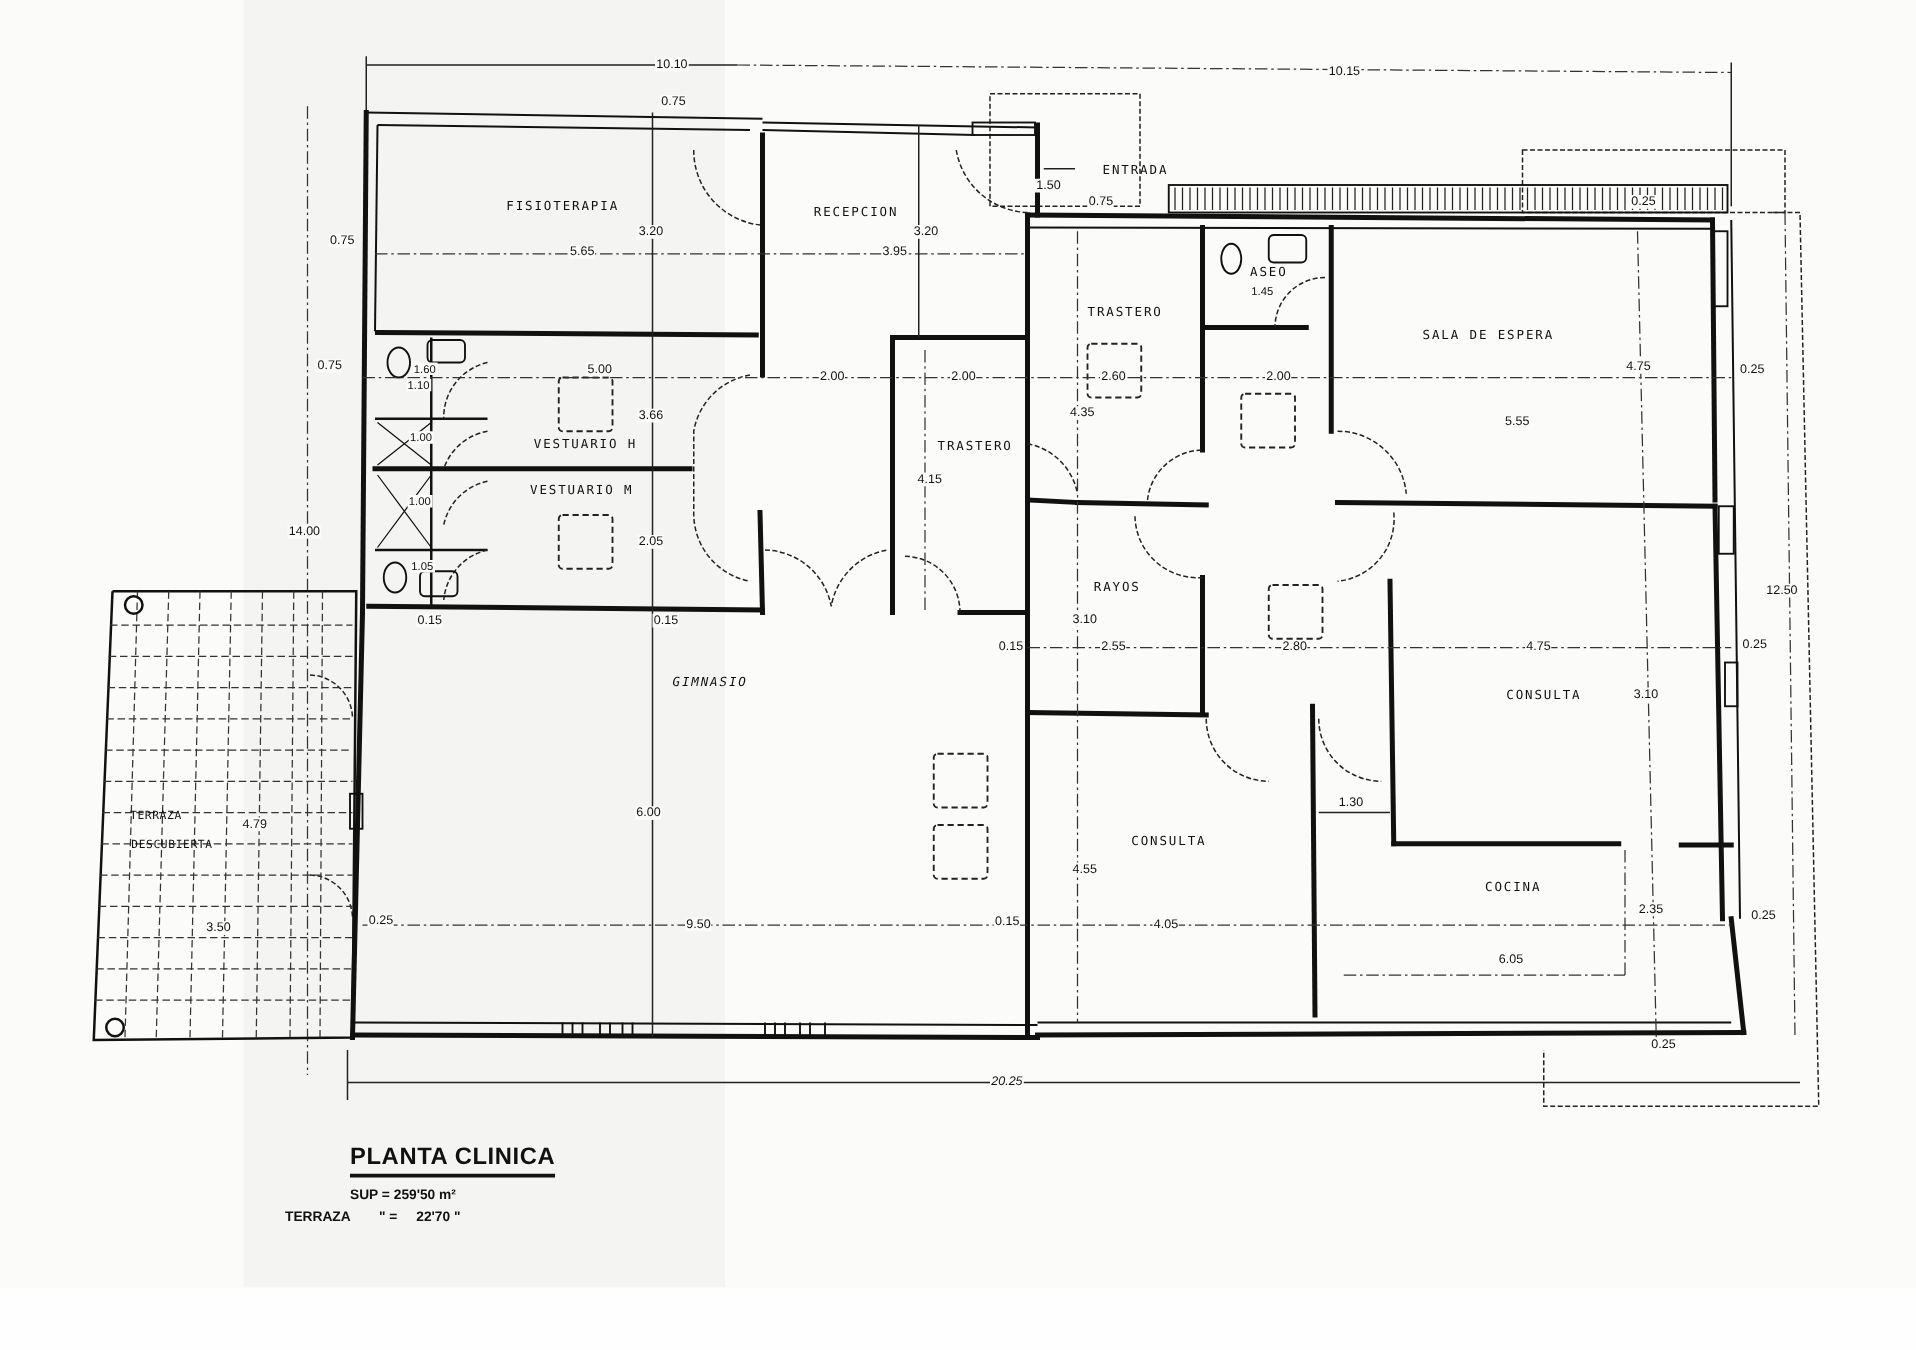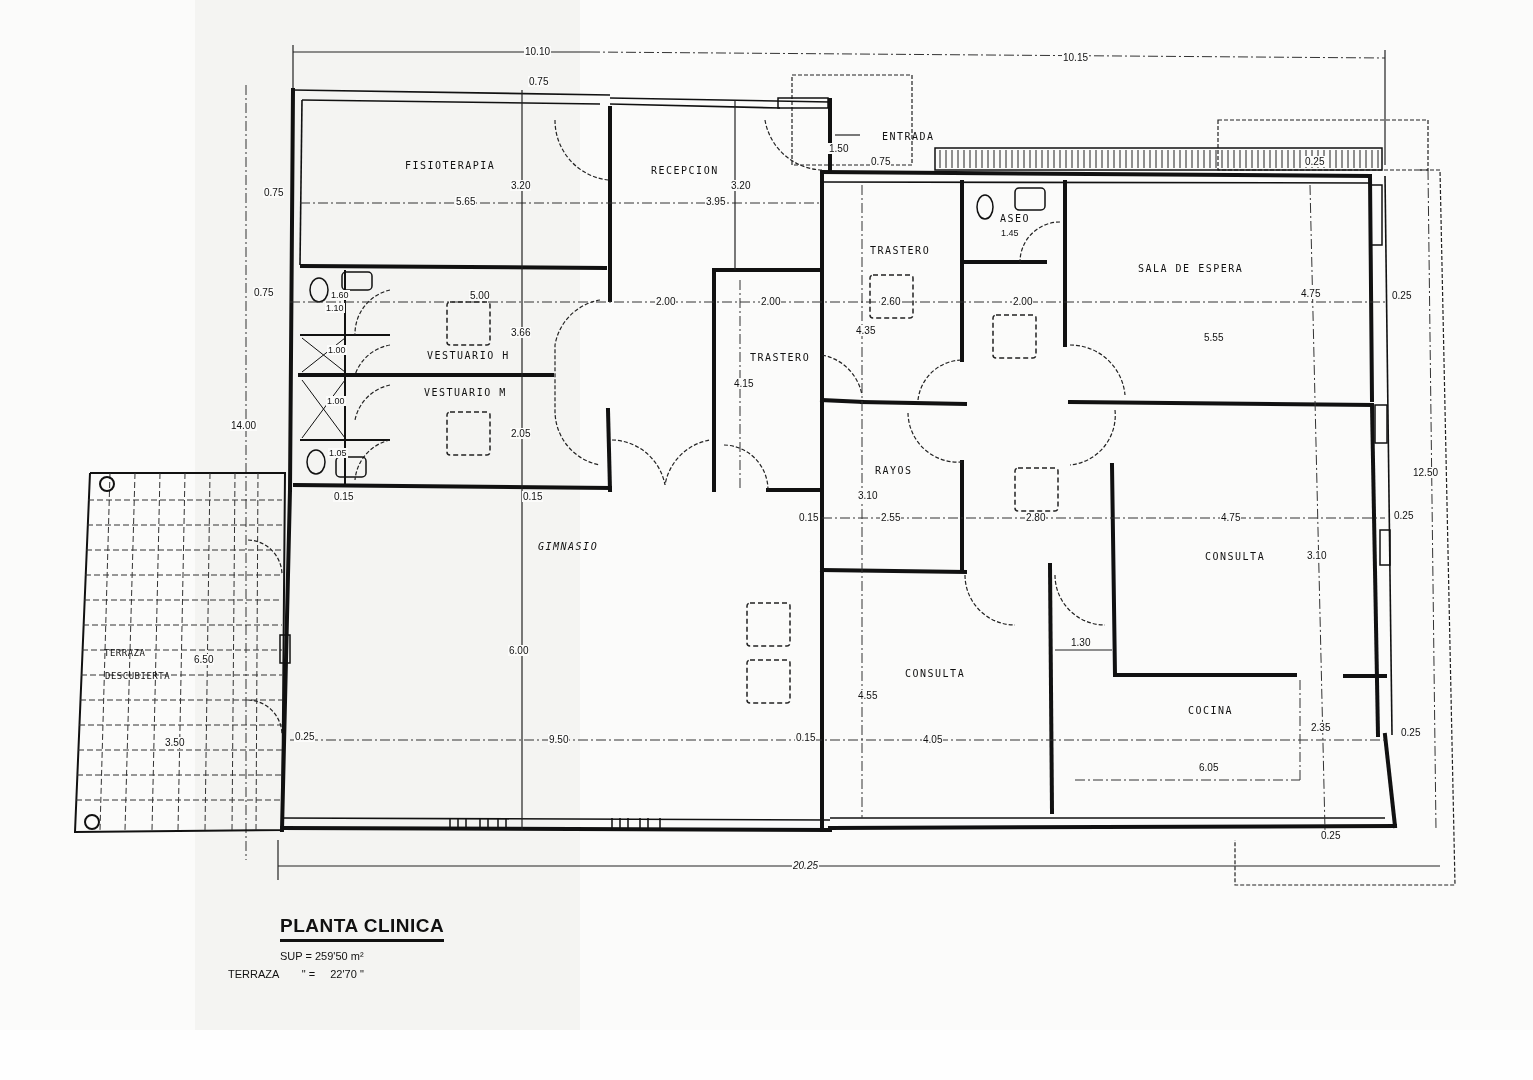--- a/index.html
+++ b/index.html
@@ -11,21 +11,21 @@
   .wall-thin { stroke: #111; stroke-width: 2; fill: none; }
   .wall-double { stroke: #111; stroke-width: 1.6; fill: none; }
   .dim { stroke: #333; stroke-width: 1; fill: none; stroke-dasharray: 10 3 2 3; }
   .dimsolid { stroke: #222; stroke-width: 1.2; fill: none; }
   .door { stroke: #222; stroke-width: 1.2; fill: none; stroke-dasharray: 4 2; }
   .furn { stroke: #222; stroke-width: 1.5; fill: none; stroke-dasharray: 5 3; }
   .grid { stroke: #333; stroke-width: 1; fill: none; stroke-dasharray: 6 3; }
   .label { position: absolute; font-family: "DejaVu Sans Mono", monospace; font-size: 10px; letter-spacing: 1.5px; color: #111; white-space: nowrap; text-transform: uppercase; }
   .dimtxt { position: absolute; font-family: "Liberation Sans", sans-serif; font-size: 10px; color: #111; white-space: nowrap; background: #fbfbfa; padding: 0 1px; }
   .title { position: absolute; font-family: "Liberation Sans", sans-serif; font-weight: bold; font-size: 19px; letter-spacing: 0.5px; color: #111; border-bottom: 3px solid #111; padding-bottom: 2px; }
-  .summary { position: absolute; font-family: "Liberation Sans", sans-serif; font-weight: normal; font-size: 11px; color: #111; white-space: nowrap; }
+  .summary { position: absolute; font-family: "Liberation Sans", sans-serif; font-weight: bold; font-size: 11px; color: #111; white-space: nowrap; }
 </style>
 </head>
 <body>
 
 <div id="sheet">
   <div class="scan-band" style="left:195px;top:0;width:385px;height:1030px;"></div>
   <div class="scan-band" style="left:0;top:1030px;width:1533px;height:50px;background:#ffffff;"></div>
 
   <svg width="1533" height="1080" viewBox="0 0 1533 1080">
 
@@ -258,21 +258,21 @@
   <div class="dimtxt" style="left:548px;top:734px;">9.50</div>
   <div class="dimtxt" style="left:294px;top:731px;">0.25</div>
   <div class="dimtxt" style="left:795px;top:732px;">0.15</div>
   <div class="dimtxt" style="left:922px;top:734px;">4.05</div>
   <div class="dimtxt" style="left:857px;top:690px;">4.55</div>
   <div class="dimtxt" style="left:1070px;top:637px;">1.30</div>
   <div class="dimtxt" style="left:1198px;top:734px;margin-top:28px;">6.05</div>
   <div class="dimtxt" style="left:1310px;top:722px;">2.35</div>
   <div class="dimtxt" style="left:1400px;top:727px;">0.25</div>
   <div class="dimtxt" style="left:1320px;top:830px;">0.25</div>
-  <div class="dimtxt" style="left:193px;top:654px;">6.50</div>
+  <div class="dimtxt" style="left:193px;top:654px;">4.79</div>
   <div class="dimtxt" style="left:164px;top:737px;">3.50</div>
 
   <div class="title" style="left:280px;top:915px;">PLANTA CLINICA</div>
   <div class="summary" style="left:280px;top:950px;">
     <span>SUP</span>
     <span>=</span>
     <span>259'50 m²</span>
   </div>
   <div class="summary" style="left:228px;top:968px;">
     <span>TERRAZA</span>

